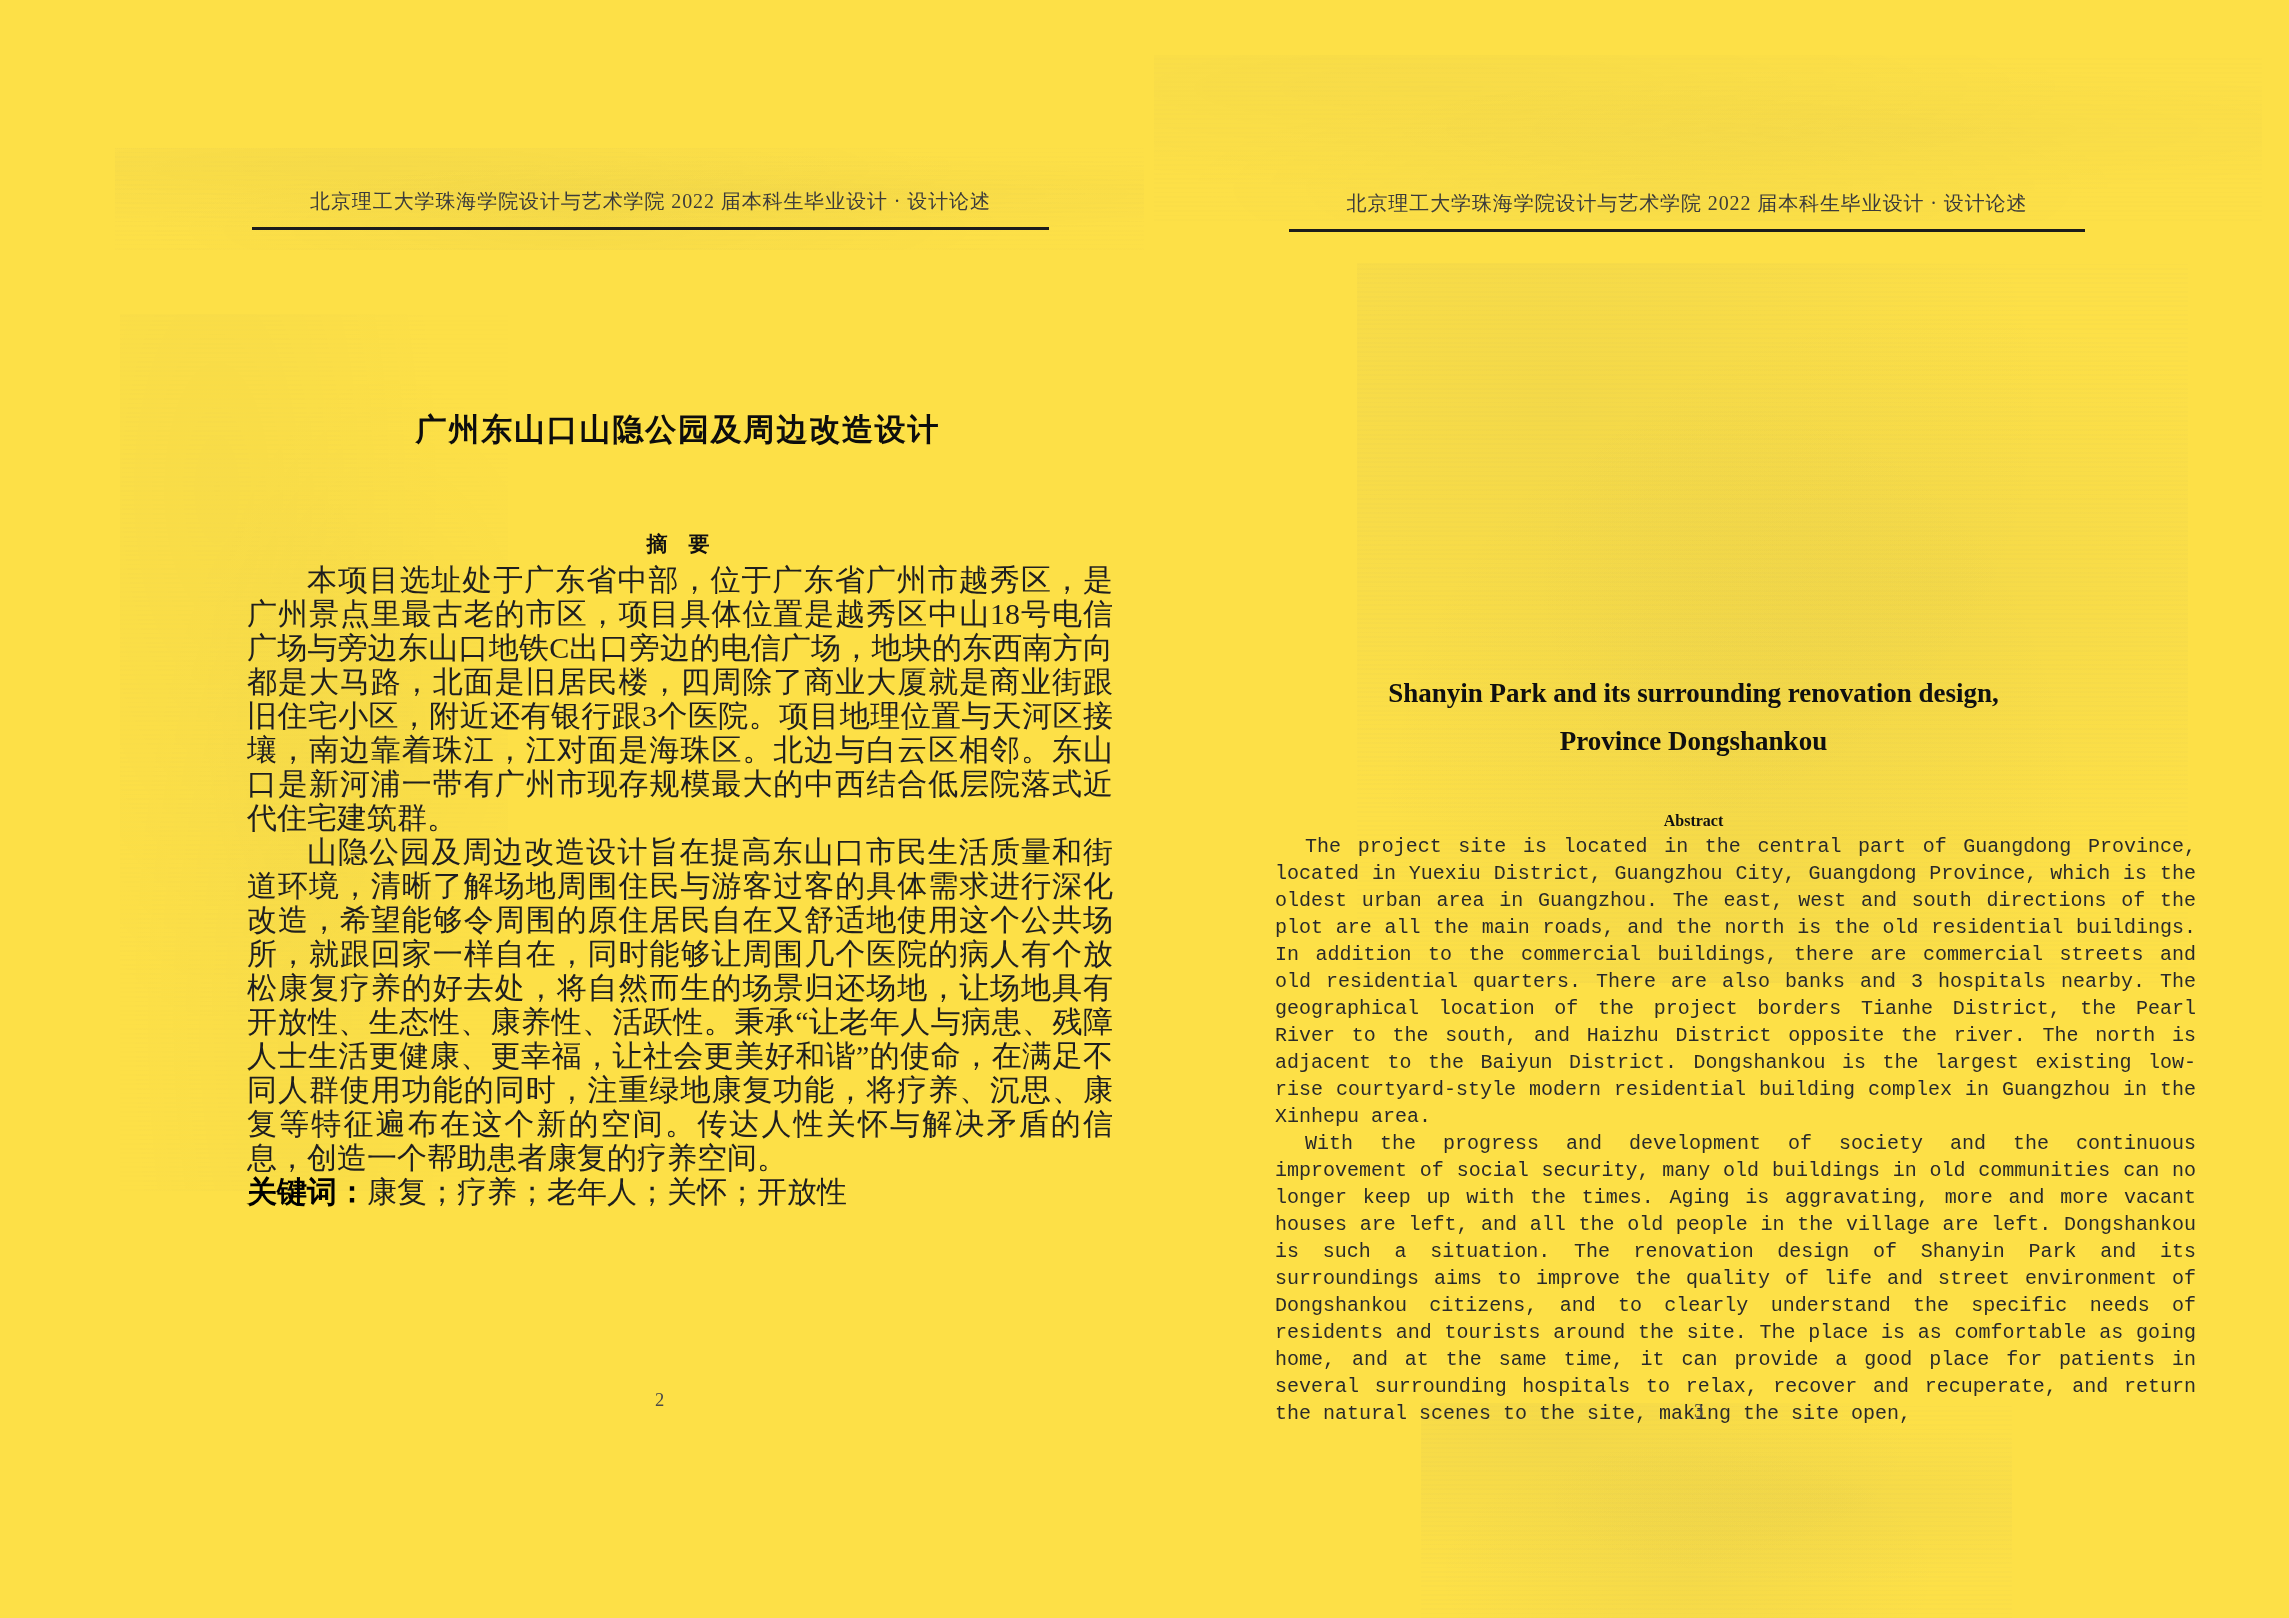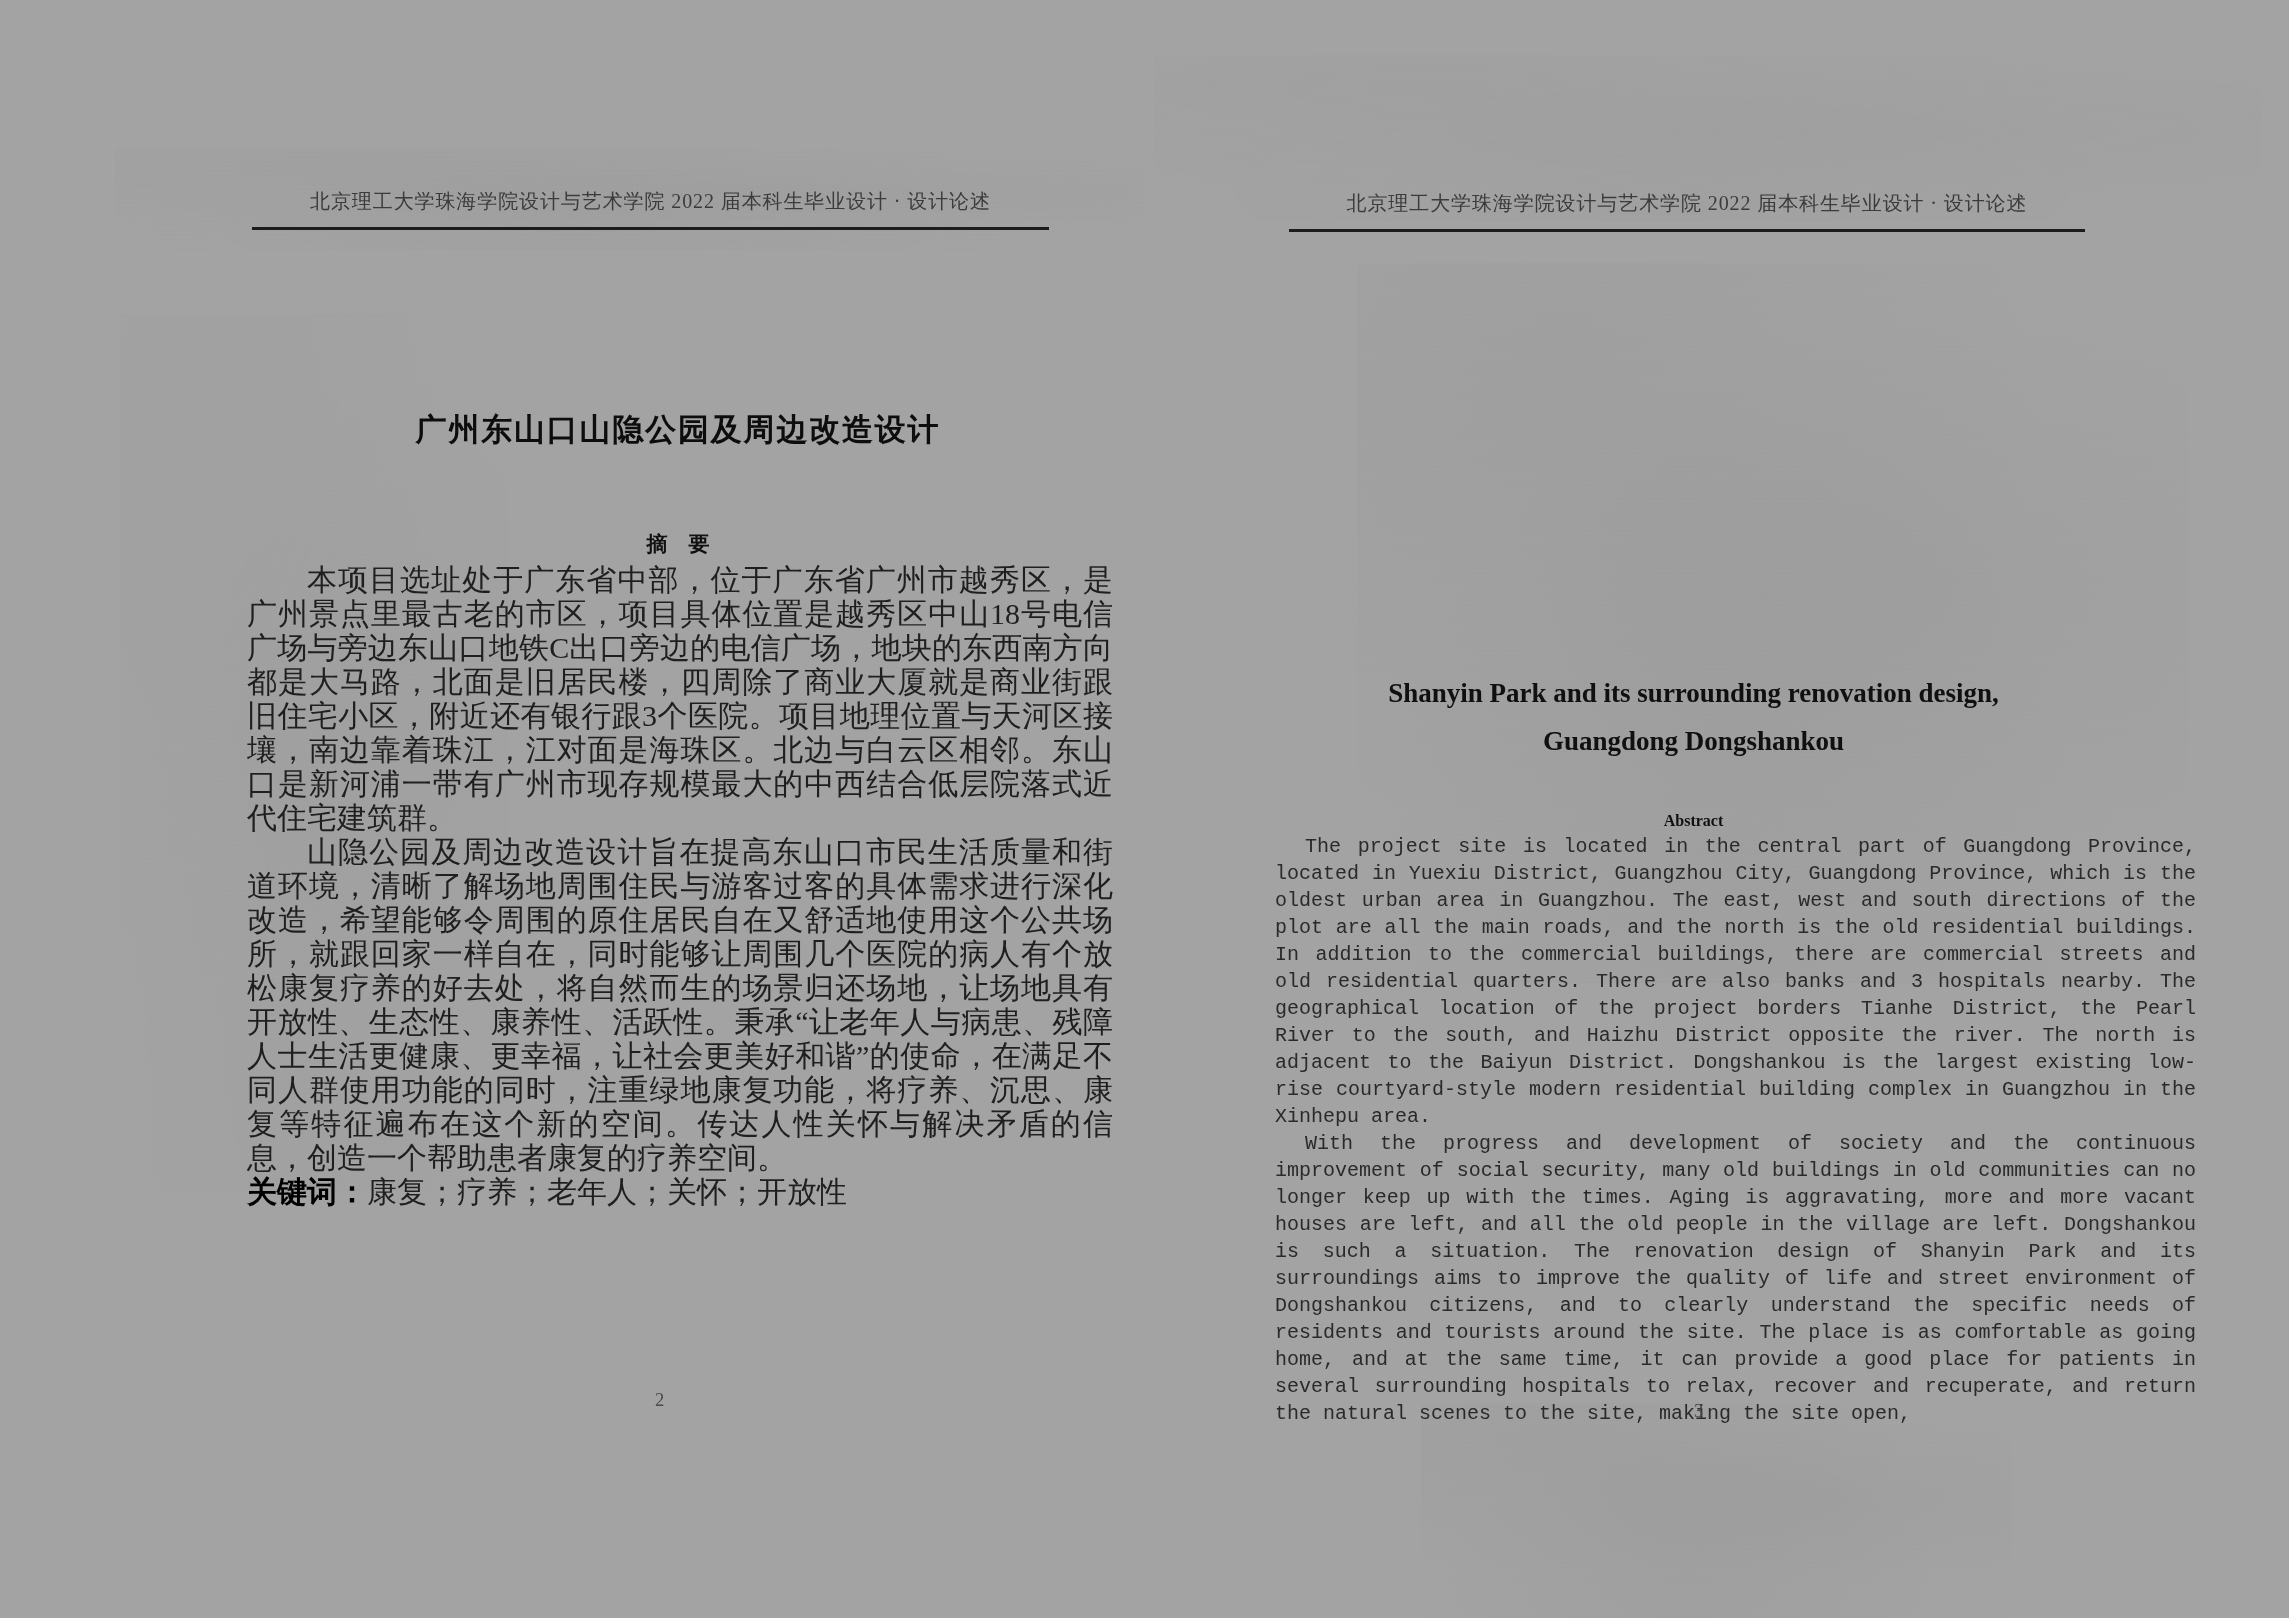--- a/index.html
+++ b/index.html
@@ -7,21 +7,21 @@
     padding: 0;
     width: 2290px;
     height: 1619px;
     background: #ffffff;
     font-family: "Liberation Serif", serif;
   }
   .canvas {
     position: relative;
     width: 2290px;
     height: 1619px;
-    background: #a3a3a3;
+    background: #fde047;
     overflow: hidden;
   }
   
   .tex {
     position: absolute;
     pointer-events: none;
     background-image:
       radial-gradient(ellipse at 25% 20%, rgba(90,95,100,0.06), transparent 55%),
       radial-gradient(ellipse at 70% 45%, rgba(90,95,100,0.05), transparent 50%),
       radial-gradient(ellipse at 45% 80%, rgba(90,95,100,0.05), transparent 55%),
@@ -165,21 +165,21 @@
   </section>
 
   <section>
 
     <div class="running-header" style="left:1289px; top:190px; width:796px;">北京理工大学珠海学院设计与艺术学院 2022 届本科生毕业设计 · 设计论述</div>
 
     <div class="header-rule" style="left:1289px; top:229px; width:796px;"></div>
 
     <h1 class="en-title">
       <div>Shanyin Park and its surrounding renovation design,</div>
-      <div>Guangdong Dongshankou</div>
+      <div>Province Dongshankou</div>
     </h1>
 
     <h2 class="en-abstract-heading">Abstract</h2>
 
     <div class="en-body">
       <p>The project site is located in the central part of Guangdong Province, located in Yuexiu District, Guangzhou City, Guangdong Province, which is the oldest urban area in Guangzhou. The east, west and south directions of the plot are all the main roads, and the north is the old residential buildings. In addition to the commercial buildings, there are commercial streets and old residential quarters. There are also banks and 3 hospitals nearby. The geographical location of the project borders Tianhe District, the Pearl River to the south, and Haizhu District opposite the river. The north is adjacent to the Baiyun District. Dongshankou is the largest existing low-rise courtyard-style modern residential building complex in Guangzhou in the Xinhepu area.</p>
       <p>With the progress and development of society and the continuous improvement of social security, many old buildings in old communities can no longer keep up with the times. Aging is aggravating, more and more vacant houses are left, and all the old people in the village are left. Dongshankou is such a situation. The renovation design of Shanyin Park and its surroundings aims to improve the quality of life and street environment of Dongshankou citizens, and to clearly understand the specific needs of residents and tourists around the site. The place is as comfortable as going home, and at the same time, it can provide a good place for patients in several surrounding hospitals to relax, recover and recuperate, and return the natural scenes to the site, making the site open,</p>
     </div>
 
     <div class="page-num page-num-right">3</div>

